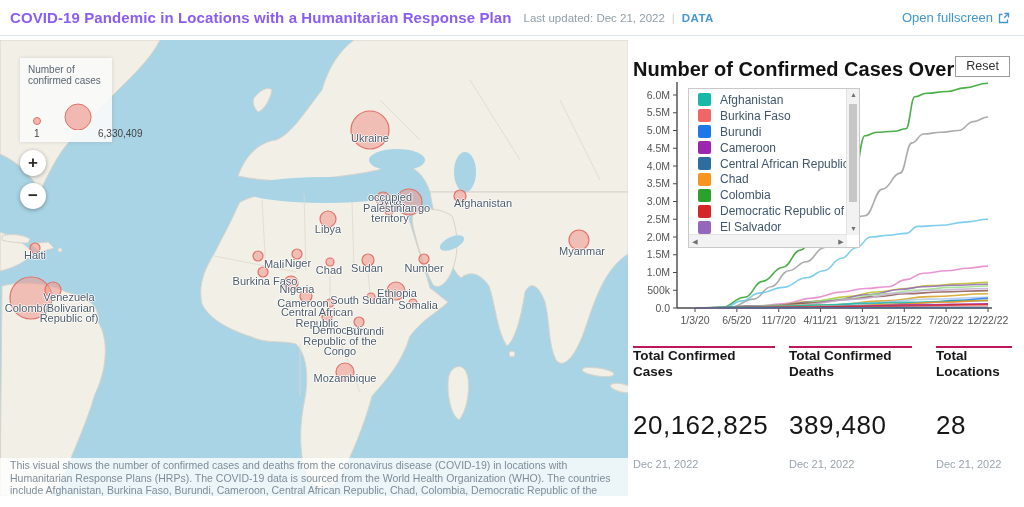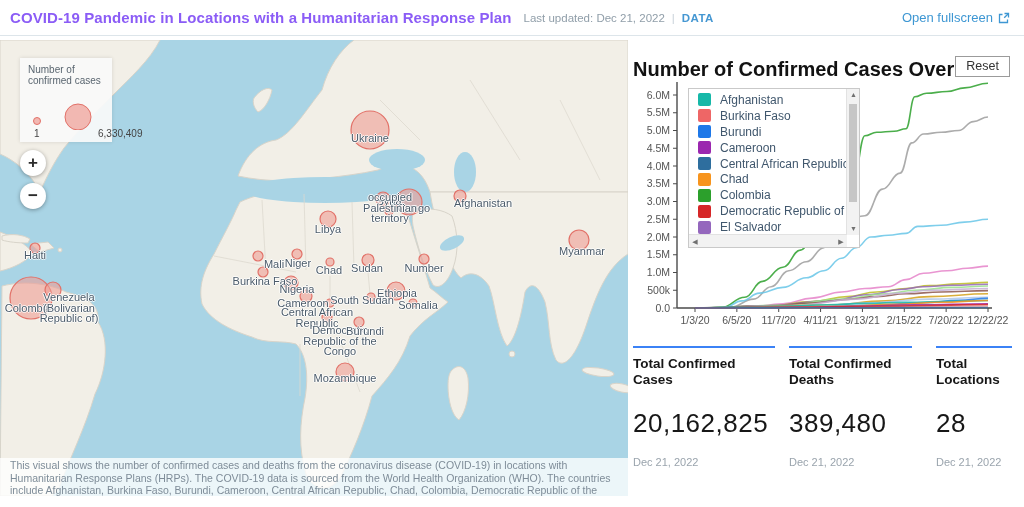--- a/index.html
+++ b/index.html
@@ -50,26 +50,26 @@
   .vscroll { position:absolute; right:0; top:0; bottom:12px; width:13px; background:#f2f2f2; border-left:1px solid #e2e2e2; }
   .vscroll .arrow { position:absolute; left:0; width:13px; height:12px; font-size:7px; color:#707070; text-align:center; line-height:12px; cursor:pointer; }
   .vscroll .arrow.up { top:0; } .vscroll .arrow.down { bottom:0; }
   .vscroll .thumb { position:absolute; left:2px; right:2px; top:15px; height:98px; background:#c6c6c6; cursor:pointer; }
   .hscroll { position:absolute; left:0; right:12px; bottom:0; height:13px; background:#f2f2f2; border-top:1px solid #e2e2e2; }
   .hscroll .arrow { position:absolute; top:0; width:12px; height:13px; font-size:7px; color:#707070; text-align:center; line-height:13px; cursor:pointer; }
   .hscroll .arrow.left { left:0; } .hscroll .arrow.right { right:0; }
 
   
   .stats { position:absolute; left:1px; top:306px; display:flex; }
-  .stat { border-top:2px solid #3b82f6; padding-top:8px; }
+  .stat { border-top:2px solid #be185d; }
   .stat-1 { width:142px; margin-right:14px; }
   .stat-2 { width:123px; margin-right:24px; }
   .stat-3 { width:76px; }
   .stat-label { font-size:13.5px; font-weight:bold; color:#171717; line-height:16px; min-height:36px; }
-  .stat-value { font-size:26px; font-weight:300; color:#171717; letter-spacing:.5px; margin-top:16px; white-space:nowrap; }
+  .stat-value { font-size:26px; font-weight:300; color:#171717; letter-spacing:.5px; margin-top:26px; white-space:nowrap; }
   .stat-date { font-size:11px; color:#9aa4ad; margin-top:17px; }
 
   text { font-family:"Liberation Sans",sans-serif; }
 </style>
 </head>
 <body>
 
 <div class="stage">
 
   <div class="topbar">

